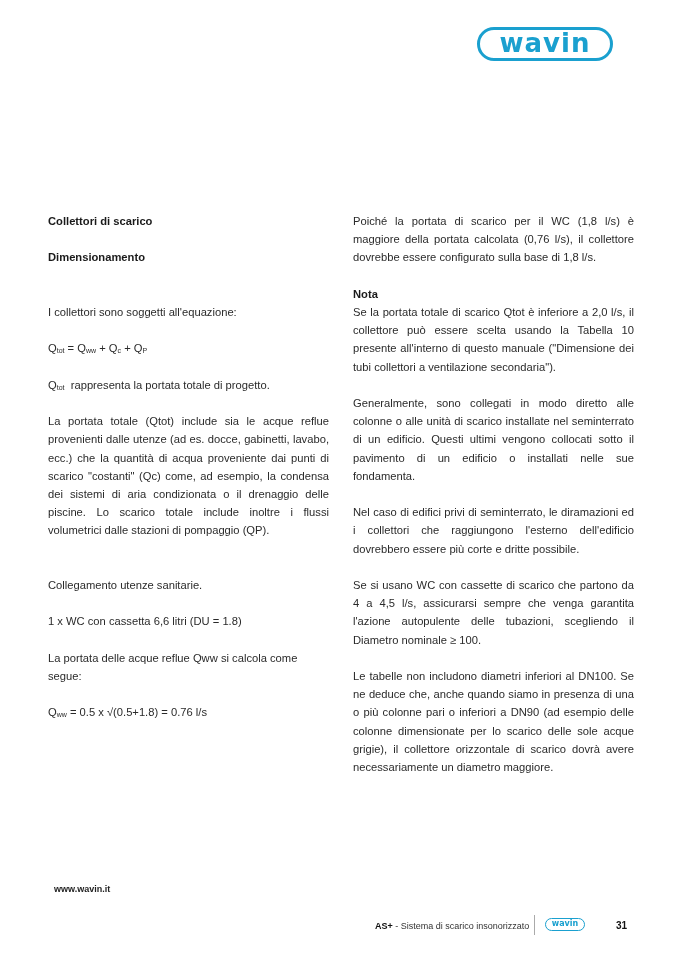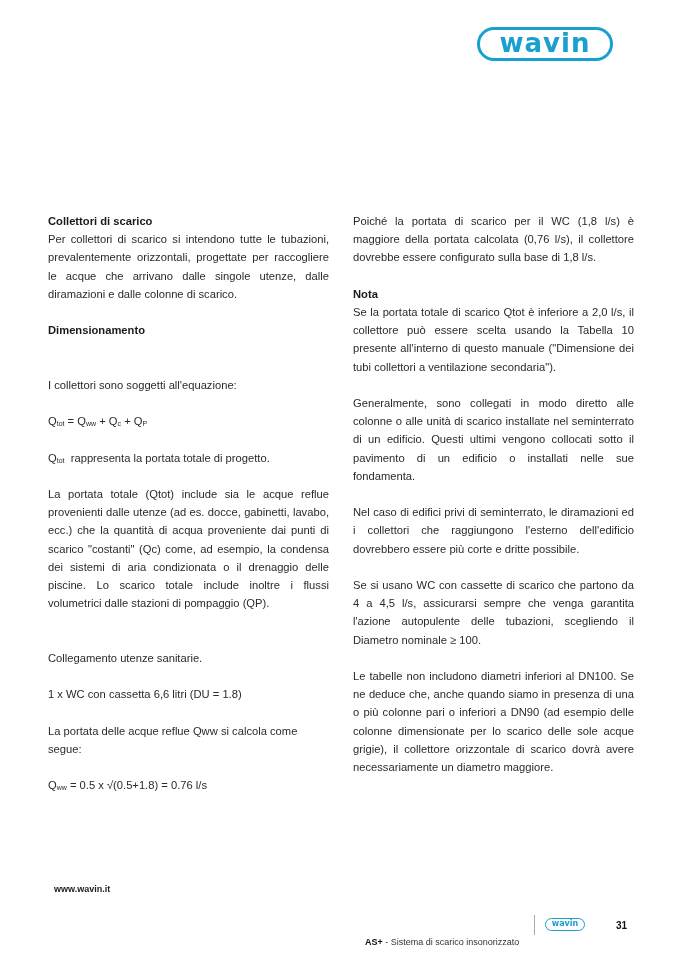--- a/index.html
+++ b/index.html
@@ -64,25 +64,24 @@
     .footer-url {
       position: absolute;
       left: 54px;
       top: 884px;
       font-size: 9px;
       font-weight: bold;
       color: #222;
     }
     .footer-title {
       position: absolute;
-      left: 365px;
+      left: 375px;
       top: 921px;
       font-size: 9px;
       color: #333;
-      margin-top: 16px;
     }
     .footer-title b { color: #111; }
     .footer-divider {
       position: absolute;
       left: 534px;
       top: 915px;
       width: 1px;
       height: 20px;
       background: #aaaaaa;
     }
@@ -119,21 +118,20 @@
   </style>
 </head>
 <body>
 
 <div class="logo">
   <span class="logo-text">wavin</span>
 </div>
 
 <div class="col col-left">
   <p class="heading">Collettori di scarico</p>
-  <p>Per collettori di scarico si intendono tutte le tubazioni, prevalentemente orizzontali, progettate per raccogliere le acque che arrivano dalle singole utenze, dalle diramazioni e dalle colonne di scarico.</p>
   <div class="gap"></div>
   <p class="heading">Dimensionamento</p>
   <div class="gap"></div>
   <div class="gap"></div>
   <p>I collettori sono soggetti all'equazione:</p>
   <div class="gap"></div>
   <p class="formula"><span>Q</span><sub>tot</sub><span> = </span><span>Q</span><sub>ww</sub><span> + </span><span>Q</span><sub>c</sub><span> + </span><span>Q</span><sub>P</sub></p>
   <div class="gap"></div>
   <p class="formula"><span>Q</span><sub>tot</sub>&nbsp;&nbsp;<span>rappresenta la portata totale di progetto.</span></p>
   <div class="gap"></div>

